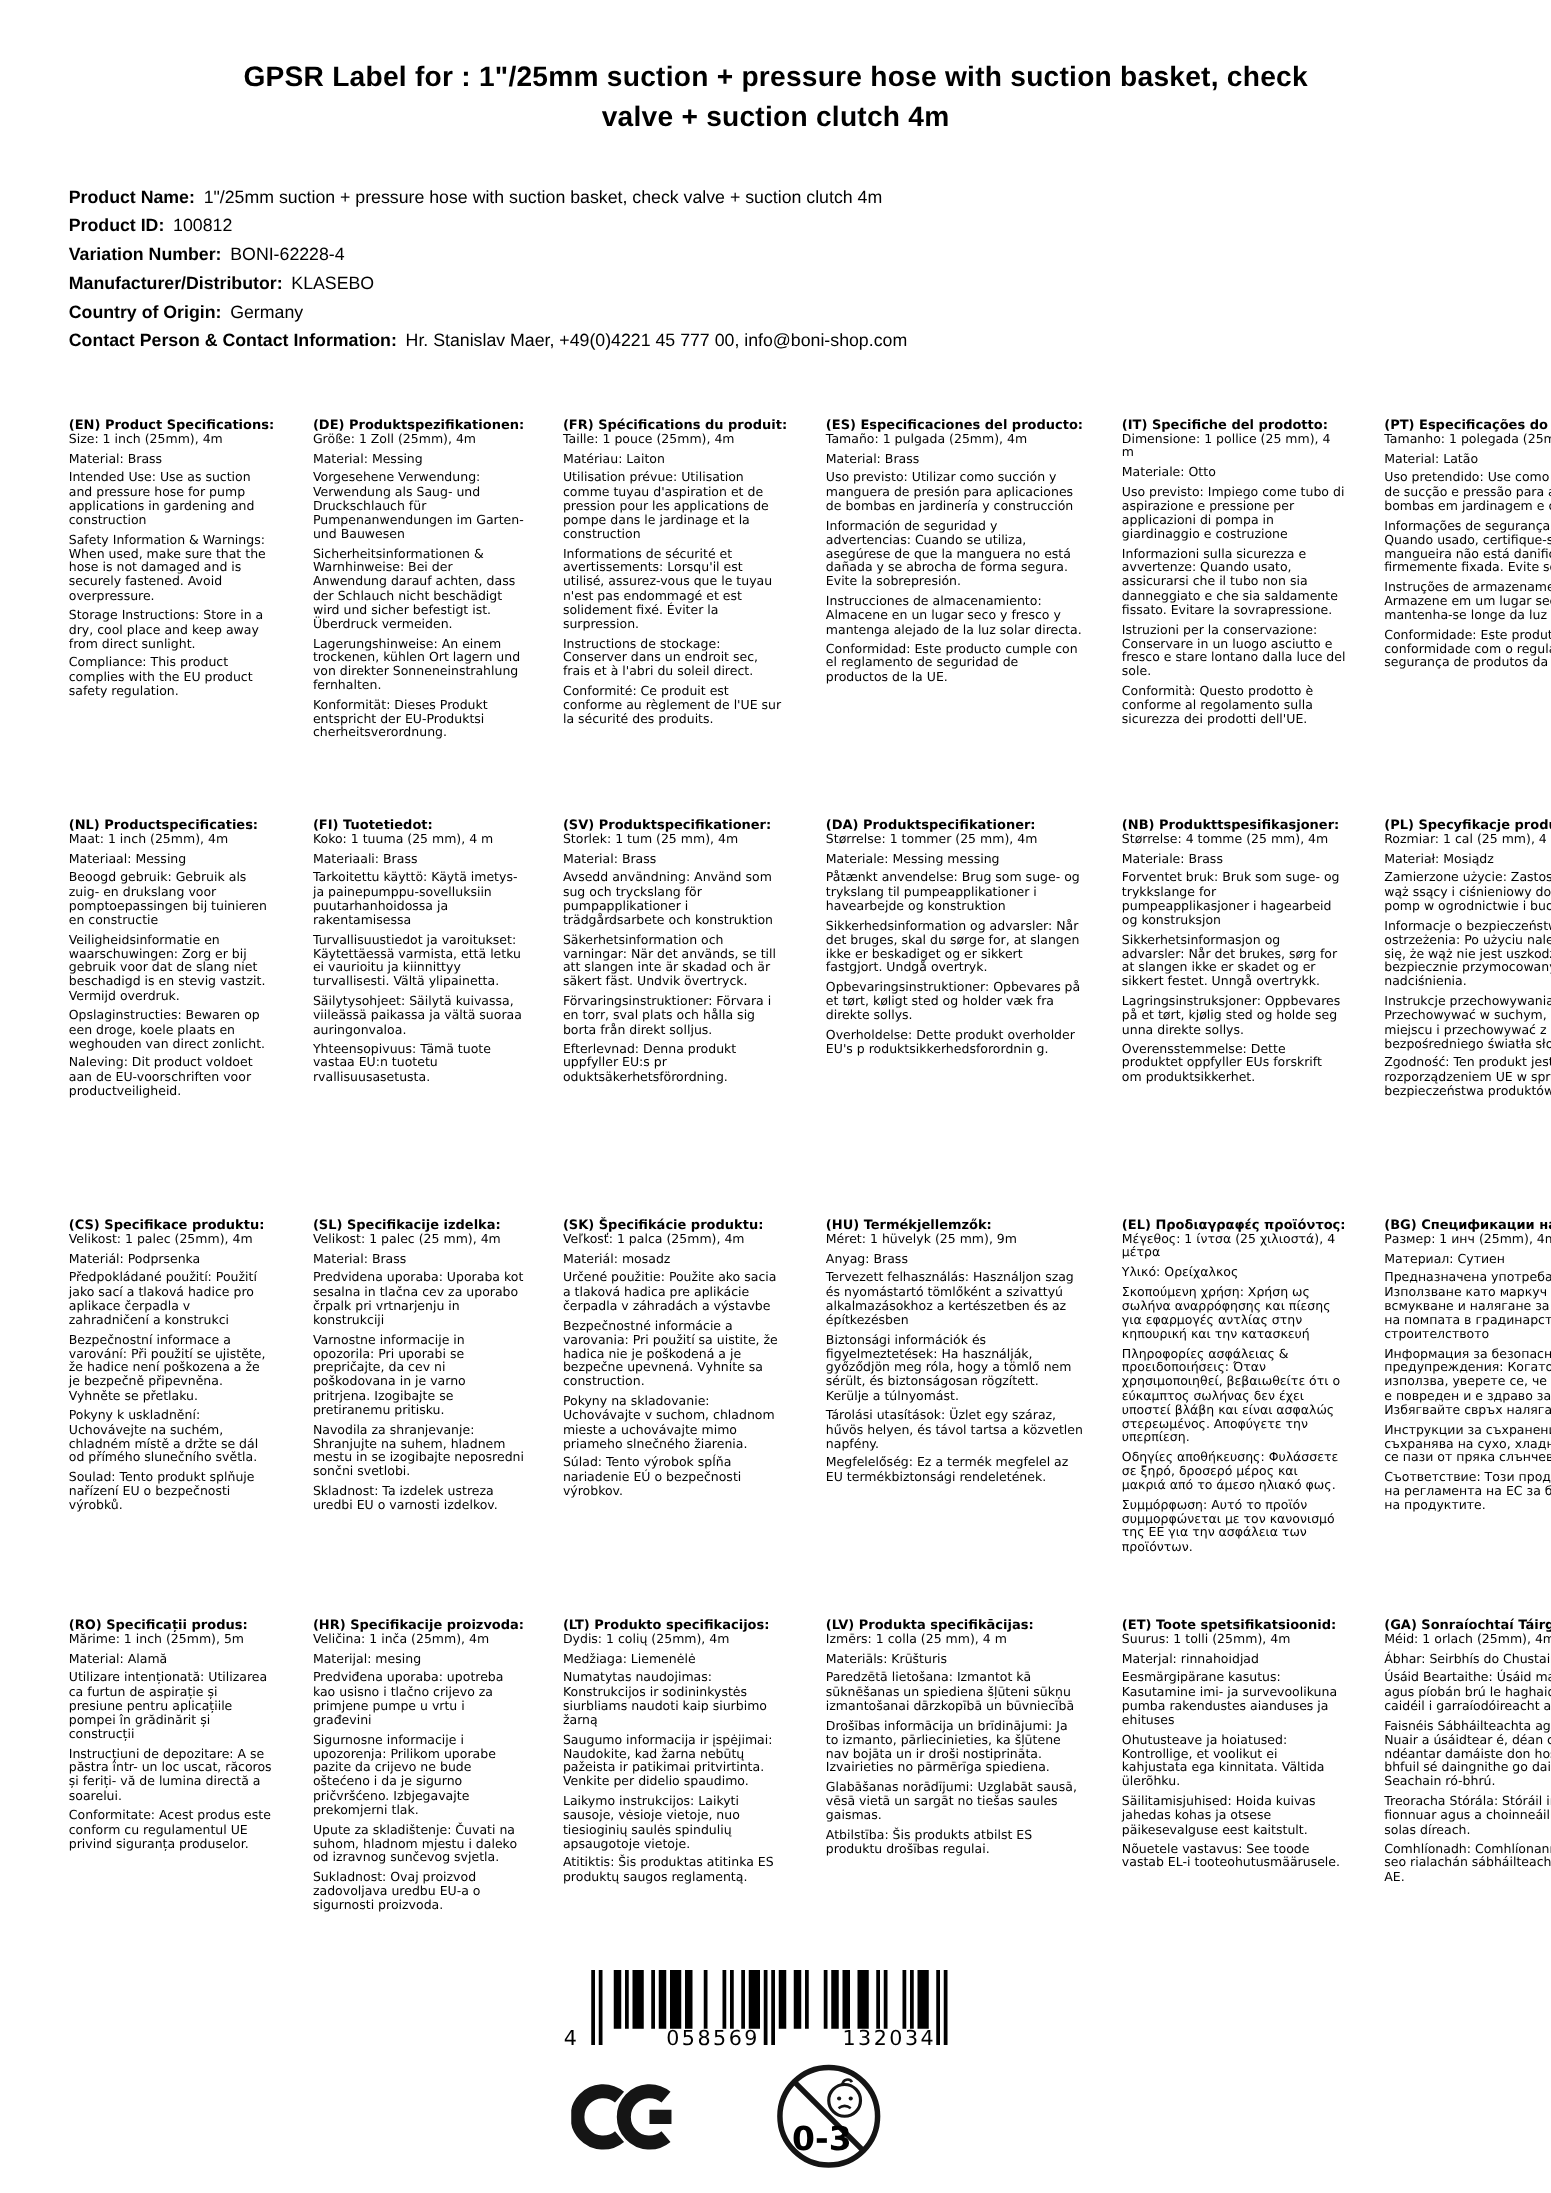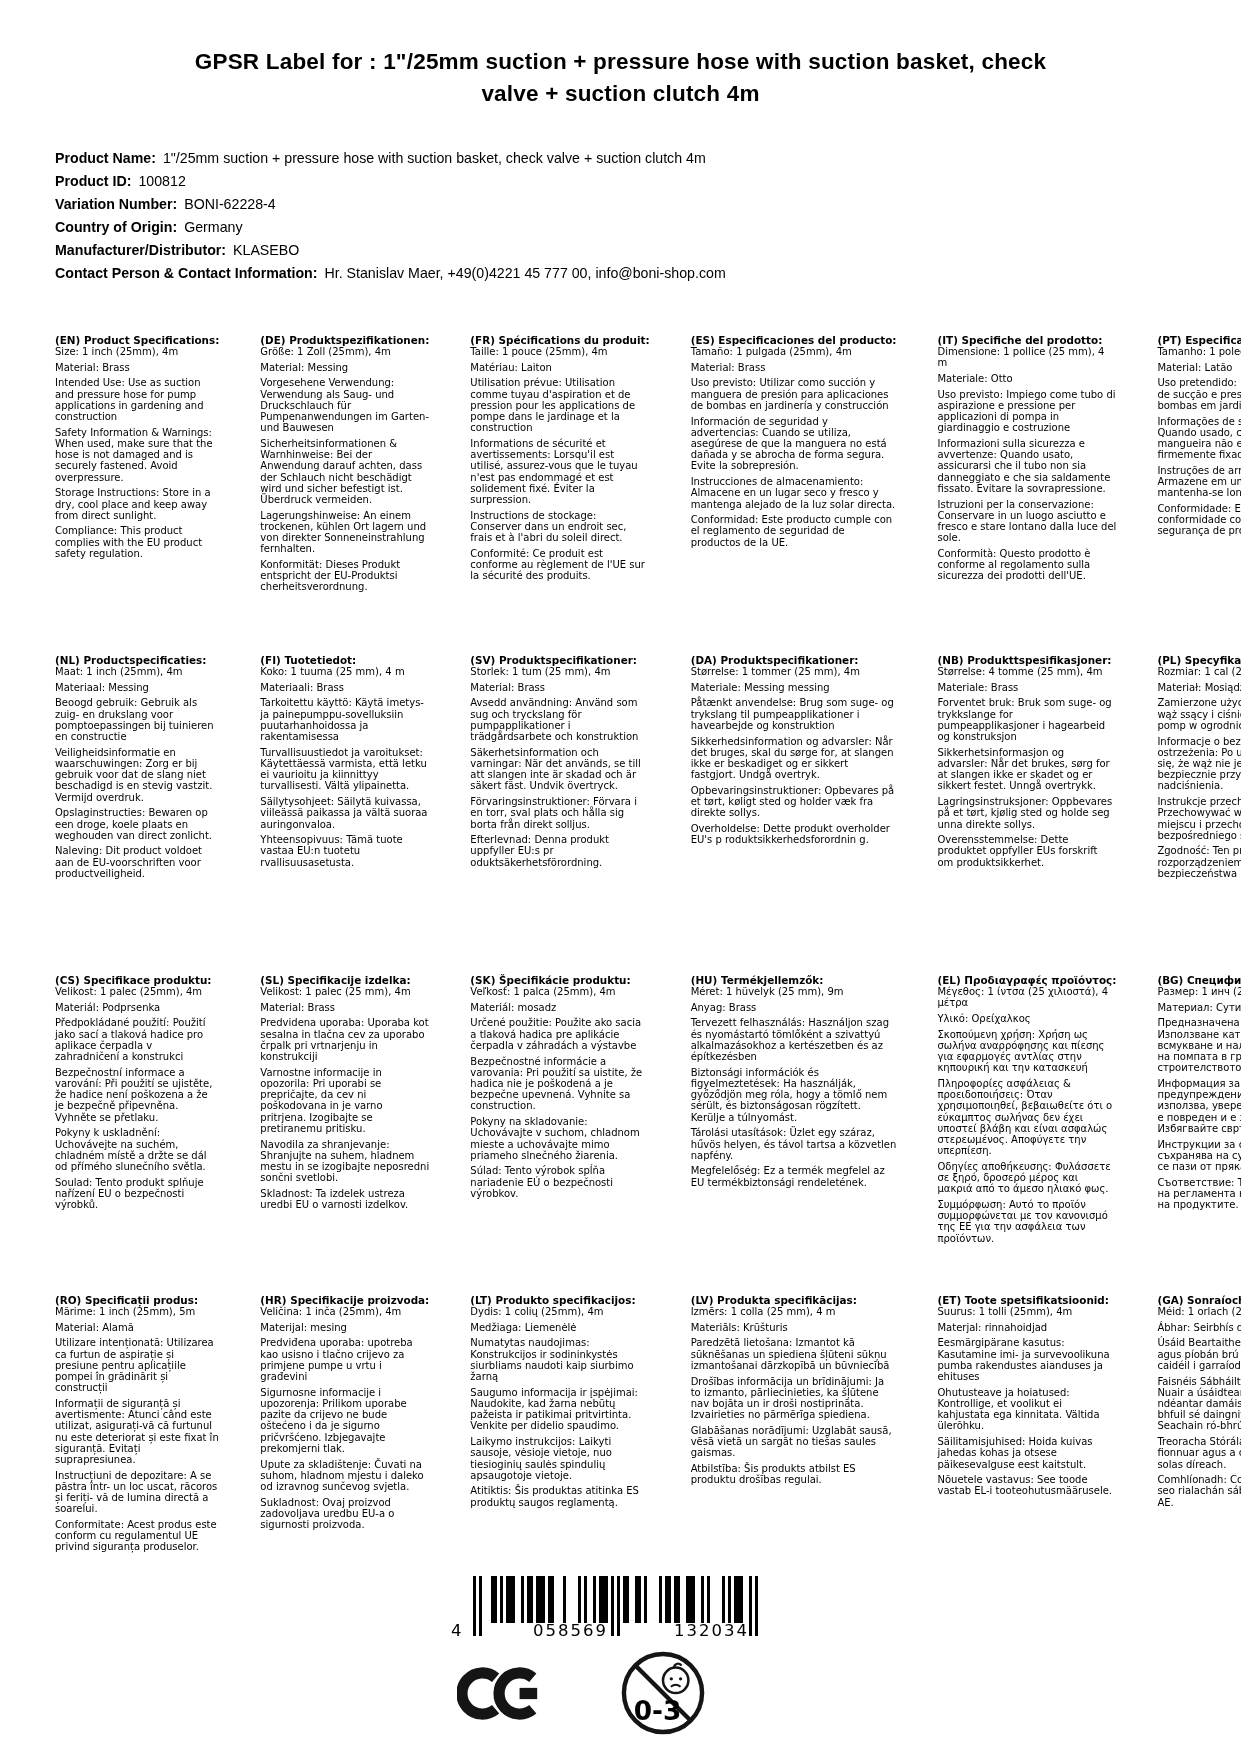--- a/index.html
+++ b/index.html
@@ -17,21 +17,21 @@
   .product-info {
     margin:37px 0 0 55px;
     font-family:"Liberation Sans", sans-serif;
     font-size:14.2px; line-height:23px;
   }
   .info-label { font-weight:700; }
   .info-value { margin-left:7px; }
   .lang-grid {
     margin:50px 50px 0 55px;
     display:grid; grid-template-columns:repeat(6,1fr);
-    column-gap:41px; grid-auto-rows:320px;
+    column-gap:31px; grid-auto-rows:320px;
   }
   .lang-block { font-size:10px; line-height:11.2px; overflow:visible; }
   .block-heading { font-weight:700; white-space:nowrap; font-size:10.4px; }
   .block-line { margin:0 0 4.5px 0; overflow-wrap:break-word; }
   .footer {
     position:absolute; top:1576px; left:0; width:100%;
     display:flex; flex-direction:column; align-items:center;
   }
   .barcode { position:relative; width:285px; height:62px; margin-left:-10px; }
   .bars { position:absolute; left:0; top:0; width:285px; height:62px; }
@@ -53,22 +53,22 @@
 <body>
 
 <div class="page">
 
   <h1 class="title">GPSR Label for : 1"/25mm suction + pressure hose with suction basket, check valve + suction clutch 4m</h1>
 
   <div class="product-info">
     <div class="info-row"><span class="info-label">Product Name:</span><span class="info-value">1"/25mm suction + pressure hose with suction basket, check valve + suction clutch 4m</span></div>
     <div class="info-row"><span class="info-label">Product ID:</span><span class="info-value">100812</span></div>
     <div class="info-row"><span class="info-label">Variation Number:</span><span class="info-value">BONI-62228-4</span></div>
+    <div class="info-row"><span class="info-label">Manufacturer/Distributor:</span><span class="info-value">KLASEBO</span></div>
     <div class="info-row"><span class="info-label">Country of Origin:</span><span class="info-value">Germany</span></div>
-    <div class="info-row"><span class="info-label">Manufacturer/Distributor:</span><span class="info-value">KLASEBO</span></div>
     <div class="info-row"><span class="info-label">Contact Person &amp; Contact Information:</span><span class="info-value">Hr. Stanislav Maer, +49(0)4221 45 777 00, info@boni-shop.com</span></div>
   </div>
 
   <div class="lang-grid" id="lang-grid">
     <div class="lang-block">
       <div class="block-heading">(EN) Product Specifications:</div>
       <div class="block-body">
           <p class="block-line">Size: 1 inch (25mm), 4m</p>
           <p class="block-line">Material: Brass</p>
           <p class="block-line">Intended Use: Use as suction and pressure hose for pump applications in gardening and construction</p>
@@ -281,21 +281,20 @@
           <p class="block-line">Съответствие: Този продукт отговаря на регламента на ЕС за безопасност на продуктите.</p>
         </div>
     </div>
 
     <div class="lang-block">
       <div class="block-heading">(RO) Specificații produs:</div>
       <div class="block-body">
           <p class="block-line">Mărime: 1 inch (25mm), 5m</p>
           <p class="block-line">Material: Alamă</p>
           <p class="block-line">Utilizare intenționată: Utilizarea ca furtun de aspirație și presiune pentru aplicațiile pompei în grădinărit și construcții</p>
-          <p class="block-line">Informații de siguranță și avertismente: Atunci când este utilizat, asigurați-vă că furtunul nu este deteriorat și este fixat în siguranță. Evitați suprapresiunea.</p>
           <p class="block-line">Instrucțiuni de depozitare: A se păstra într- un loc uscat, răcoros și feriți- vă de lumina directă a soarelui.</p>
           <p class="block-line">Conformitate: Acest produs este conform cu regulamentul UE privind siguranța produselor.</p>
         </div>
     </div>
 
     <div class="lang-block">
       <div class="block-heading">(HR) Specifikacije proizvoda:</div>
       <div class="block-body">
           <p class="block-line">Veličina: 1 inča (25mm), 4m</p>
           <p class="block-line">Materijal: mesing</p>

